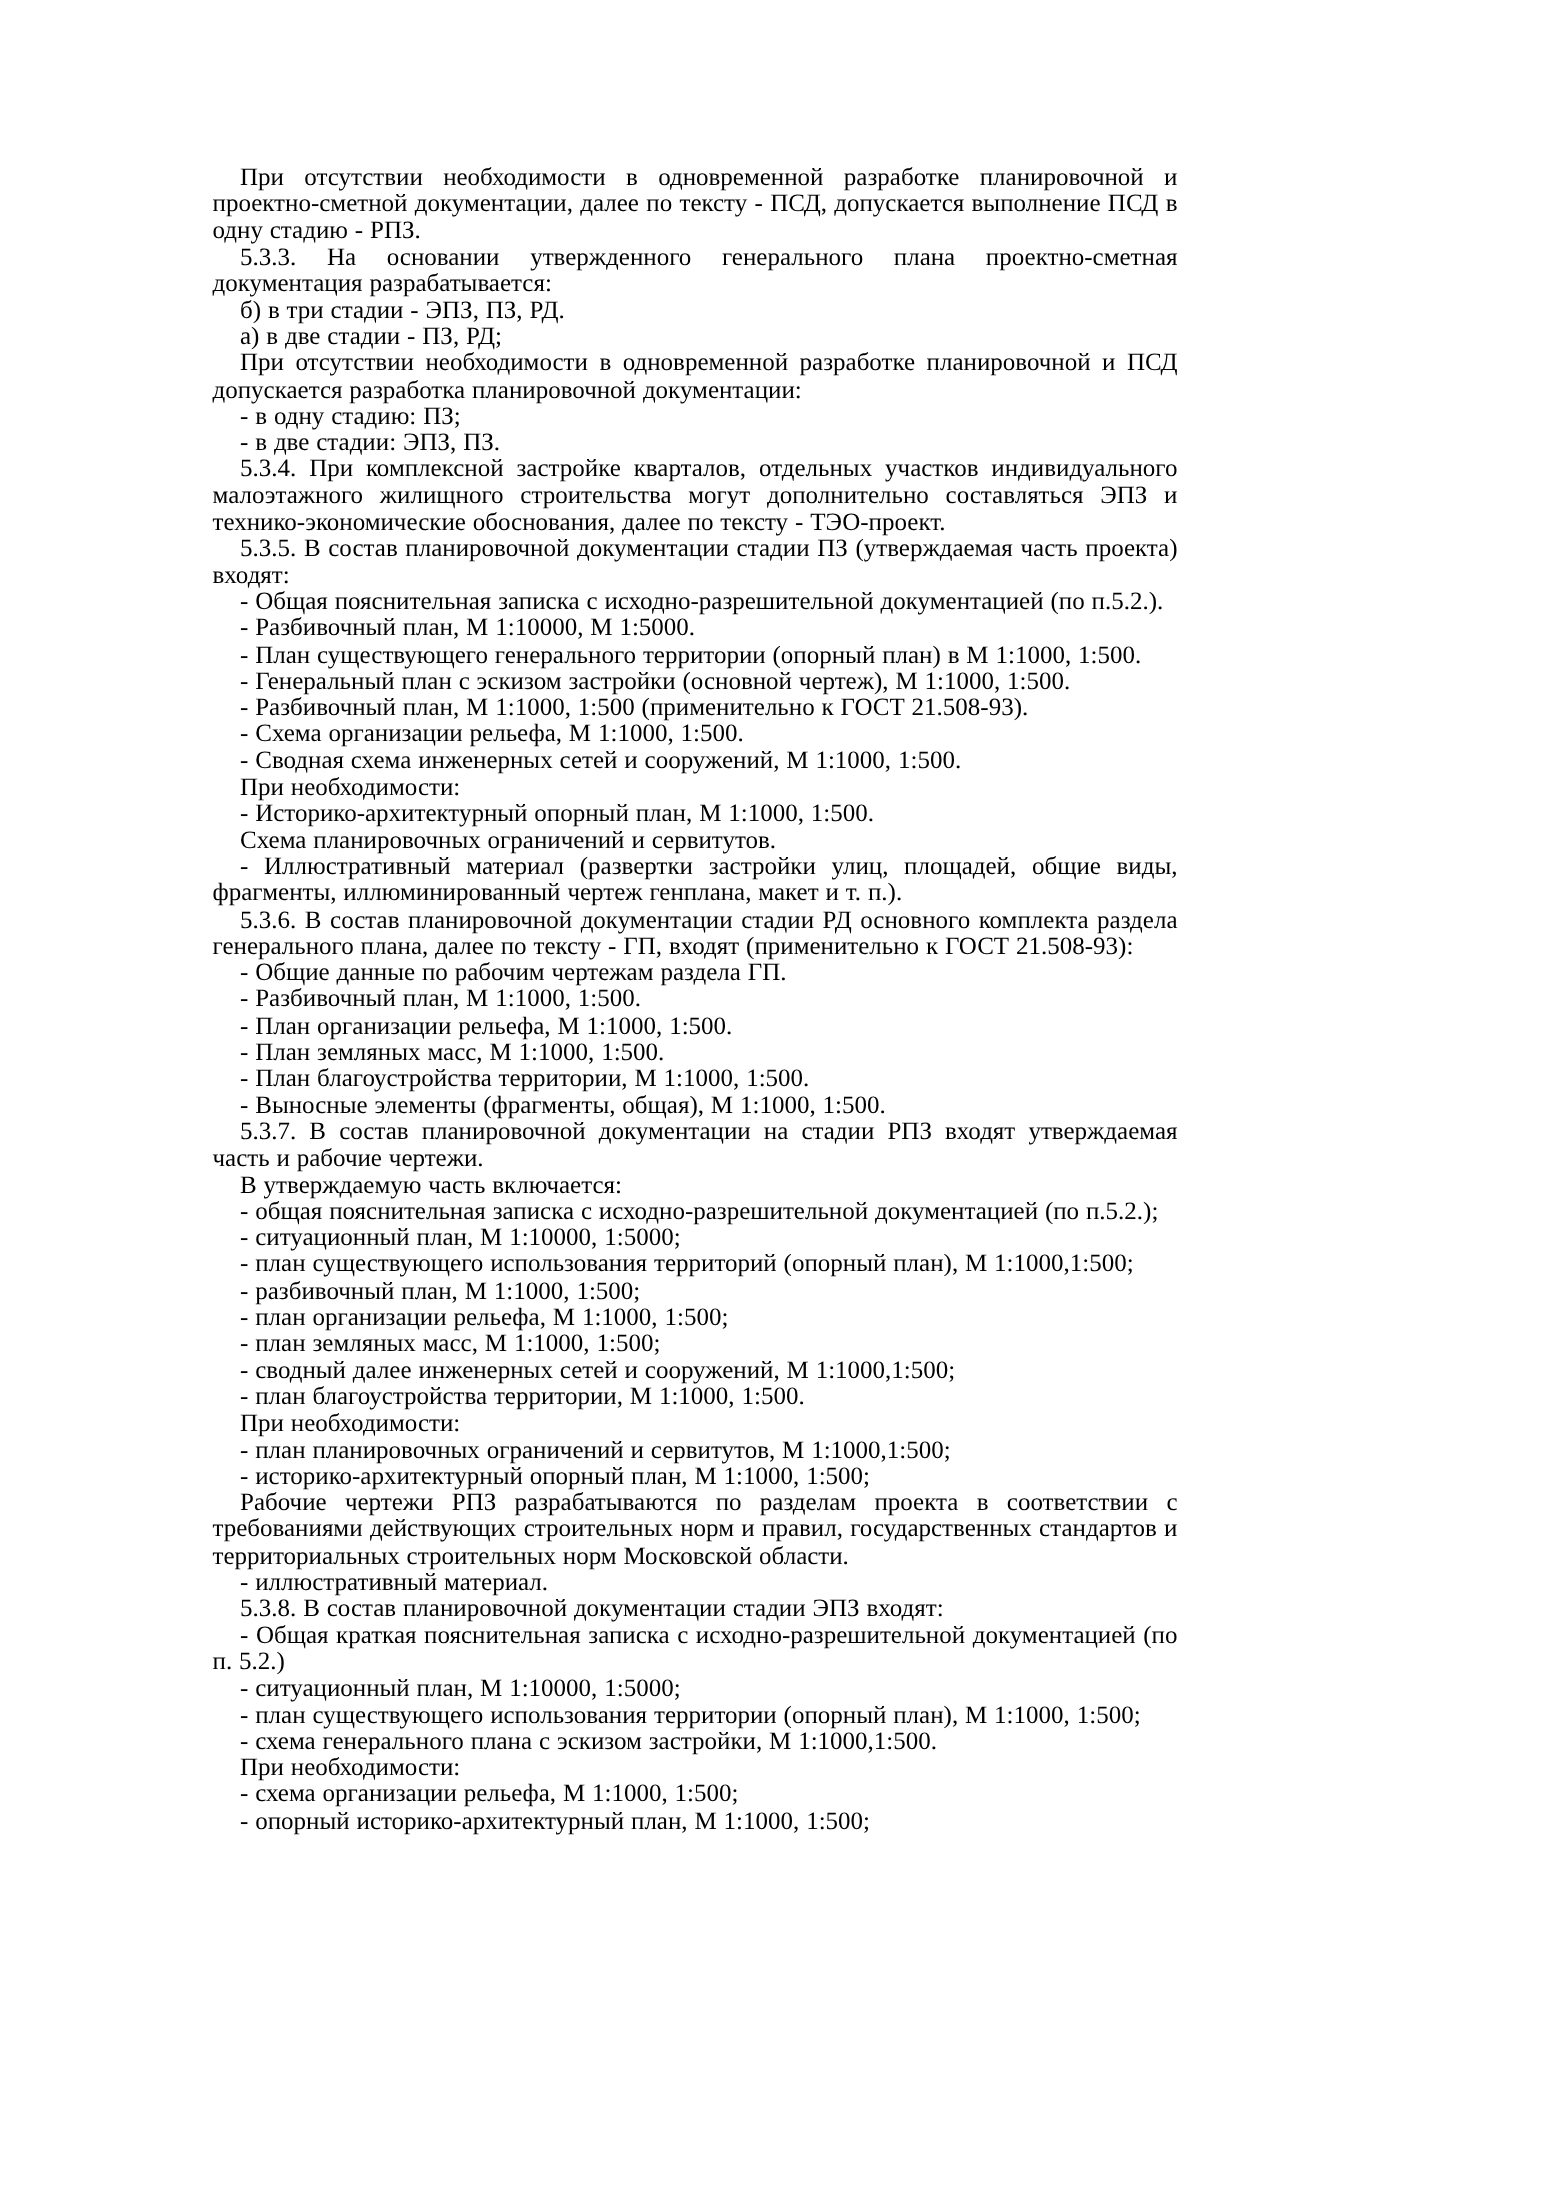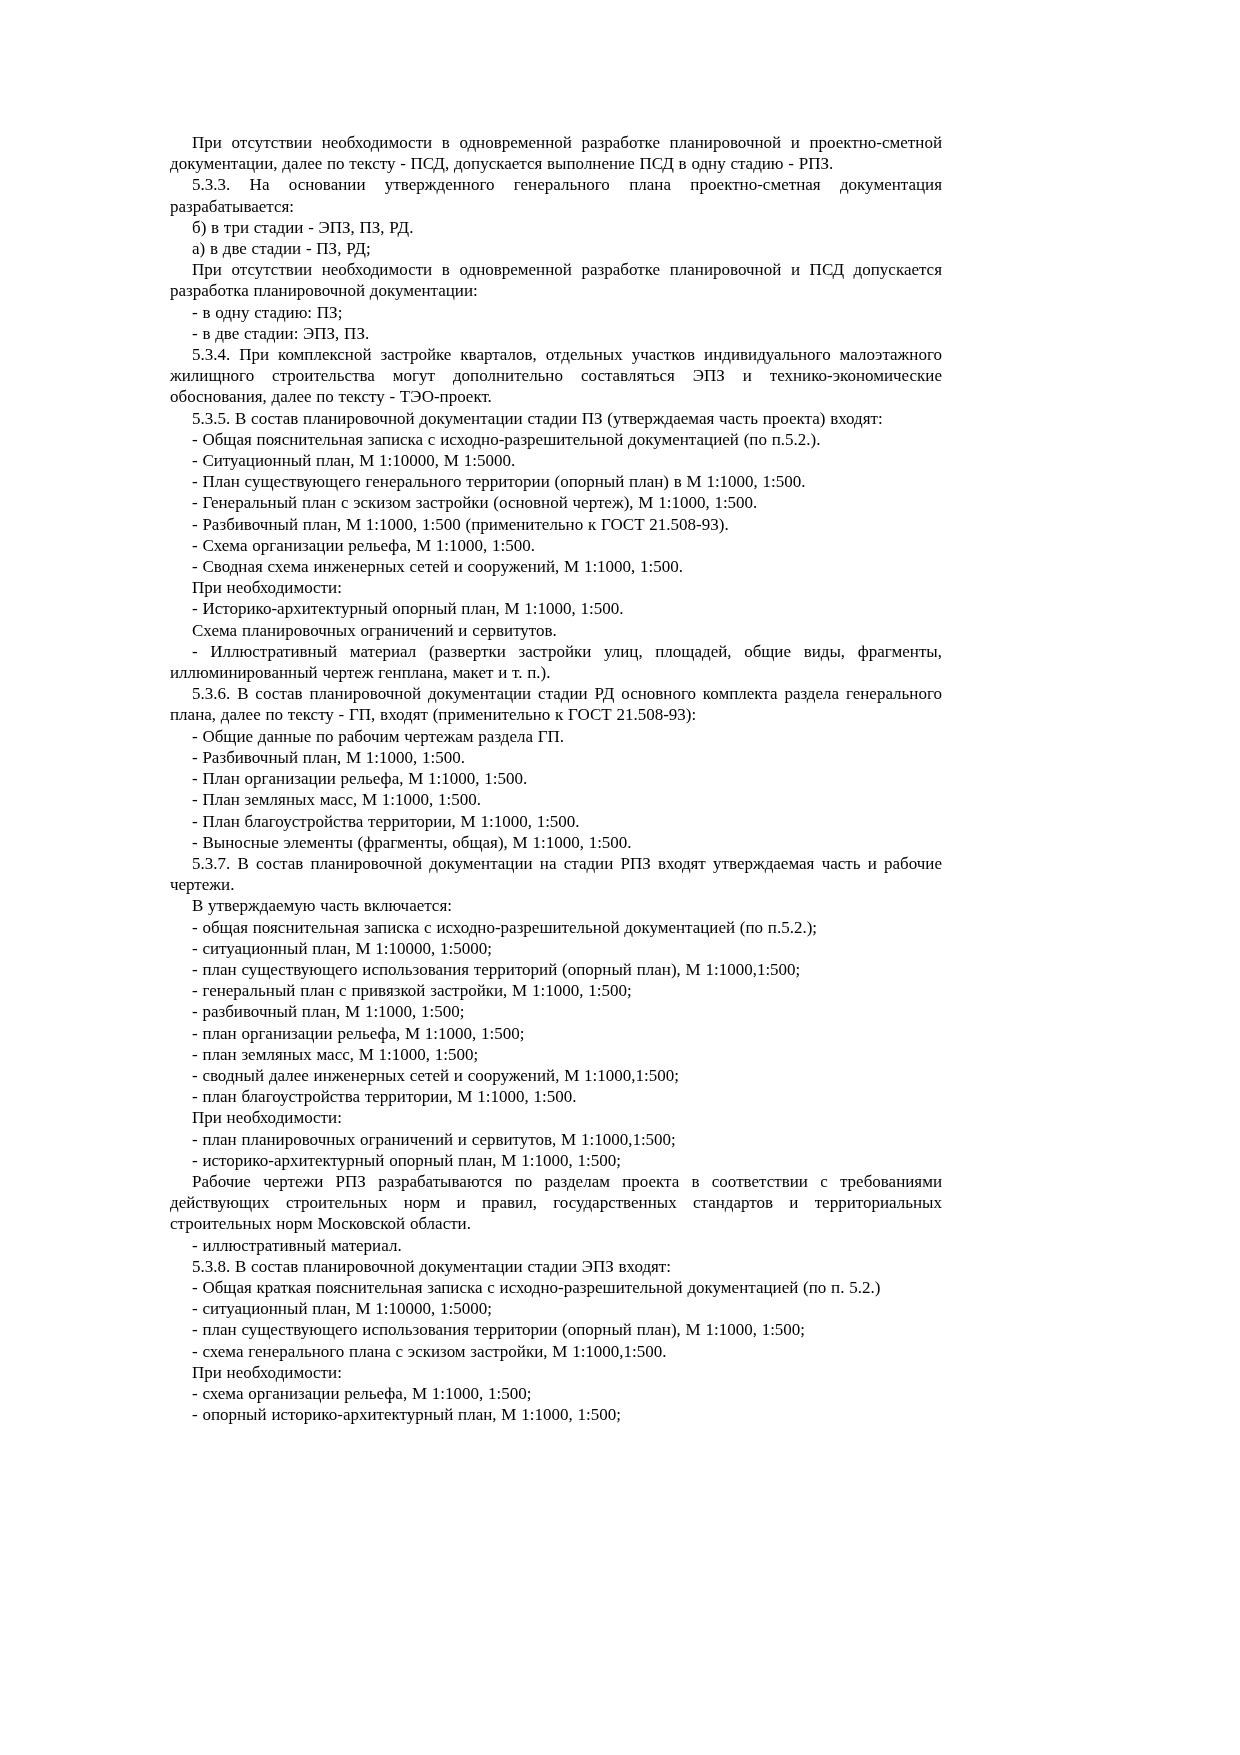--- a/index.html
+++ b/index.html
@@ -15,21 +15,21 @@
     box-sizing: border-box;
     overflow: hidden;
   }
   .content {
     position: absolute;
     top: 132px;
     left: 170px;
     width: 772px;
     color: #000000;
     font-family: "Liberation Serif", "DejaVu Serif", serif;
-    font-size: 17px;
+    font-size: 20px;
     line-height: 21.2px;
   }
   .para {
     margin: 0;
     padding: 0;
     text-indent: 22px;
     text-align: justify;
     word-spacing: 0.5px;
   }
 </style>
@@ -41,21 +41,21 @@
       <p class="para">При отсутствии необходимости в одновременной разработке планировочной и проектно-сметной документации, далее по тексту - ПСД, допускается выполнение ПСД в одну стадию - РПЗ.</p>
       <p class="para">5.3.3. На основании утвержденного генерального плана проектно-сметная документация разрабатывается:</p>
       <p class="para">б) в три стадии - ЭПЗ, ПЗ, РД.</p>
       <p class="para">а) в две стадии - ПЗ, РД;</p>
       <p class="para">При отсутствии необходимости в одновременной разработке планировочной и ПСД допускается разработка планировочной документации:</p>
       <p class="para">- в одну стадию: ПЗ;</p>
       <p class="para">- в две стадии: ЭПЗ, ПЗ.</p>
       <p class="para">5.3.4. При комплексной застройке кварталов, отдельных участков индивидуального малоэтажного жилищного строительства могут дополнительно составляться ЭПЗ и технико-экономические обоснования, далее по тексту - ТЭО-проект.</p>
       <p class="para">5.3.5. В состав планировочной документации стадии ПЗ (утверждаемая часть проекта) входят:</p>
       <p class="para">- Общая пояснительная записка с исходно-разрешительной документацией (по п.5.2.).</p>
-      <p class="para">- Ситуационный план, М 1:10000, М 1:5000.</p>
+      <p class="para">- Разбивочный план, М 1:10000, М 1:5000.</p>
       <p class="para">- План существующего генерального территории (опорный план) в М 1:1000, 1:500.</p>
       <p class="para">- Генеральный план с эскизом застройки (основной чертеж), М 1:1000, 1:500.</p>
       <p class="para">- Разбивочный план, М 1:1000, 1:500 (применительно к ГОСТ 21.508-93).</p>
       <p class="para">- Схема организации рельефа, М 1:1000, 1:500.</p>
       <p class="para">- Сводная схема инженерных сетей и сооружений, М 1:1000, 1:500.</p>
       <p class="para">При необходимости:</p>
       <p class="para">- Историко-архитектурный опорный план, М 1:1000, 1:500.</p>
       <p class="para">Схема планировочных ограничений и сервитутов.</p>
       <p class="para">- Иллюстративный материал (развертки застройки улиц, площадей, общие виды, фрагменты, иллюминированный чертеж генплана, макет и т. п.).</p>
       <p class="para">5.3.6. В состав планировочной документации стадии РД основного комплекта раздела генерального плана, далее по тексту - ГП, входят (применительно к ГОСТ 21.508-93):</p>
@@ -63,21 +63,20 @@
       <p class="para">- Разбивочный план, М 1:1000, 1:500.</p>
       <p class="para">- План организации рельефа, М 1:1000, 1:500.</p>
       <p class="para">- План земляных масс, М 1:1000, 1:500.</p>
       <p class="para">- План благоустройства территории, М 1:1000, 1:500.</p>
       <p class="para">- Выносные элементы (фрагменты, общая), М 1:1000, 1:500.</p>
       <p class="para">5.3.7. В состав планировочной документации на стадии РПЗ входят утверждаемая часть и рабочие чертежи.</p>
       <p class="para">В утверждаемую часть включается:</p>
       <p class="para">- общая пояснительная записка с исходно-разрешительной документацией (по п.5.2.);</p>
       <p class="para">- ситуационный план, М 1:10000, 1:5000;</p>
       <p class="para">- план существующего использования территорий (опорный план), М 1:1000,1:500;</p>
-      <p class="para">- генеральный план с привязкой застройки, М 1:1000, 1:500;</p>
       <p class="para">- разбивочный план, М 1:1000, 1:500;</p>
       <p class="para">- план организации рельефа, М 1:1000, 1:500;</p>
       <p class="para">- план земляных масс, М 1:1000, 1:500;</p>
       <p class="para">- сводный далее инженерных сетей и сооружений, М 1:1000,1:500;</p>
       <p class="para">- план благоустройства территории, М 1:1000, 1:500.</p>
       <p class="para">При необходимости:</p>
       <p class="para">- план планировочных ограничений и сервитутов, М 1:1000,1:500;</p>
       <p class="para">- историко-архитектурный опорный план, М 1:1000, 1:500;</p>
       <p class="para">Рабочие чертежи РПЗ разрабатываются по разделам проекта в соответствии с требованиями действующих строительных норм и правил, государственных стандартов и территориальных строительных норм Московской области.</p>
       <p class="para">- иллюстративный материал.</p>

